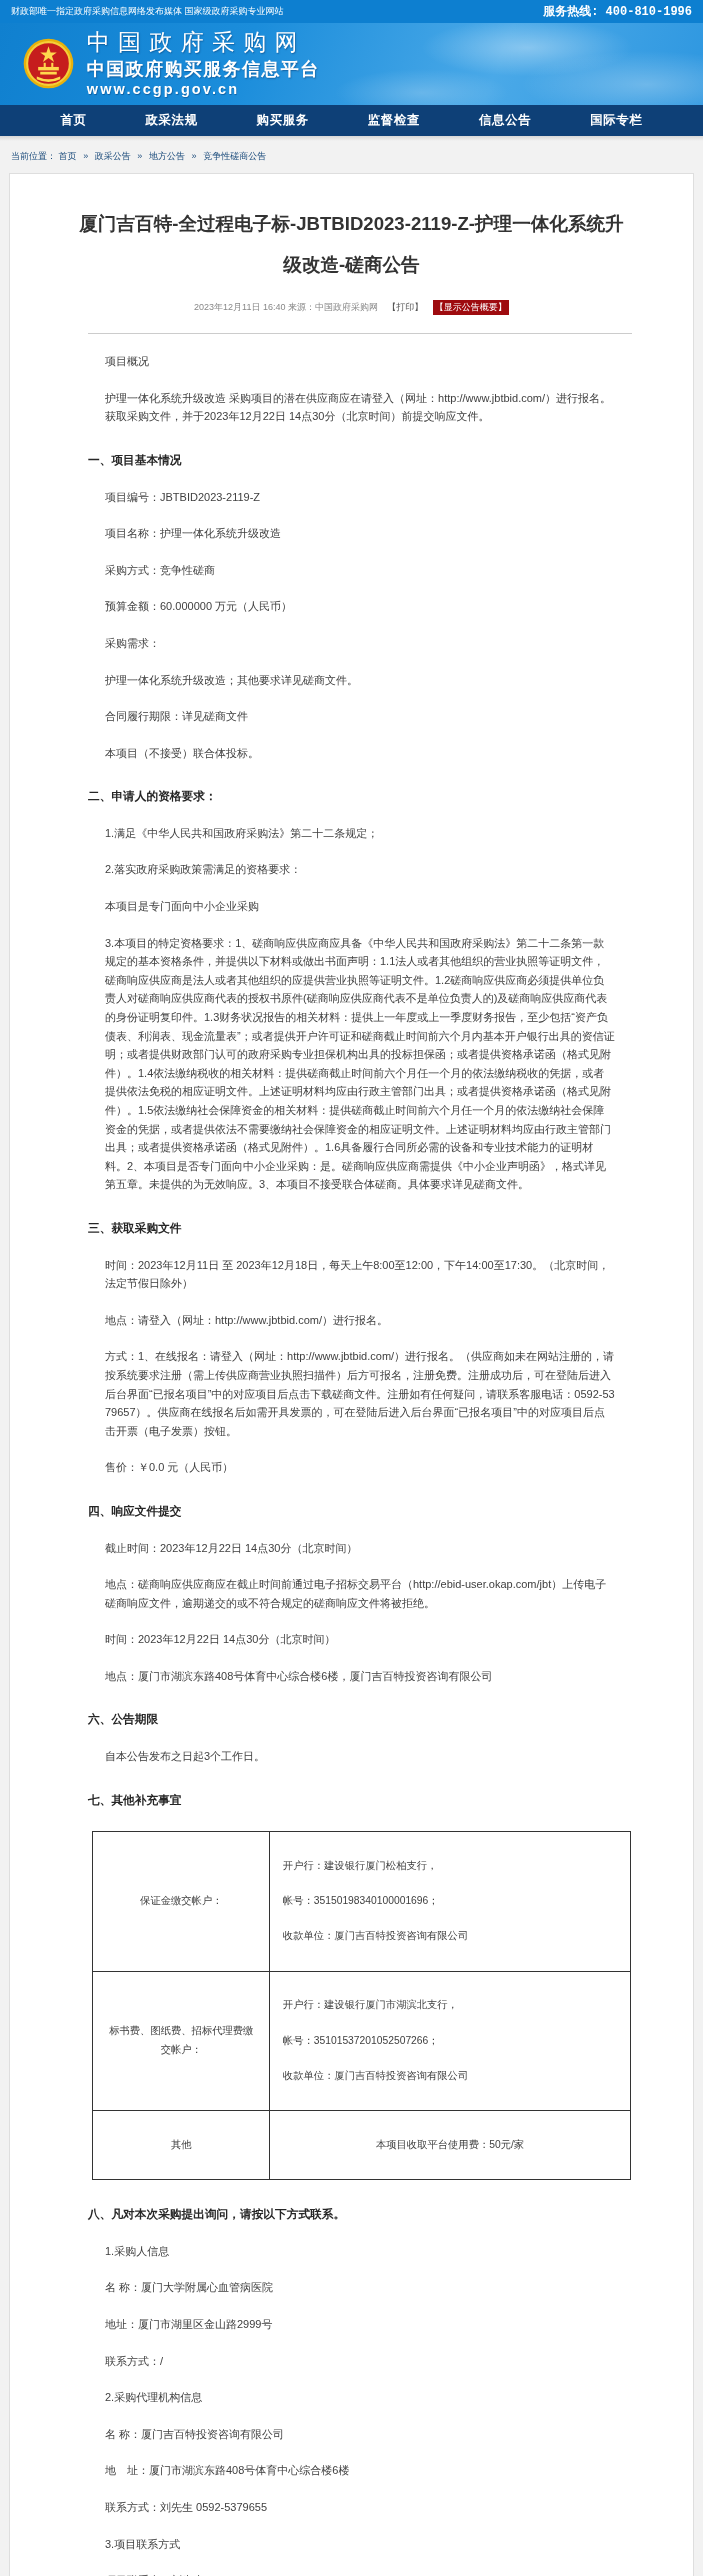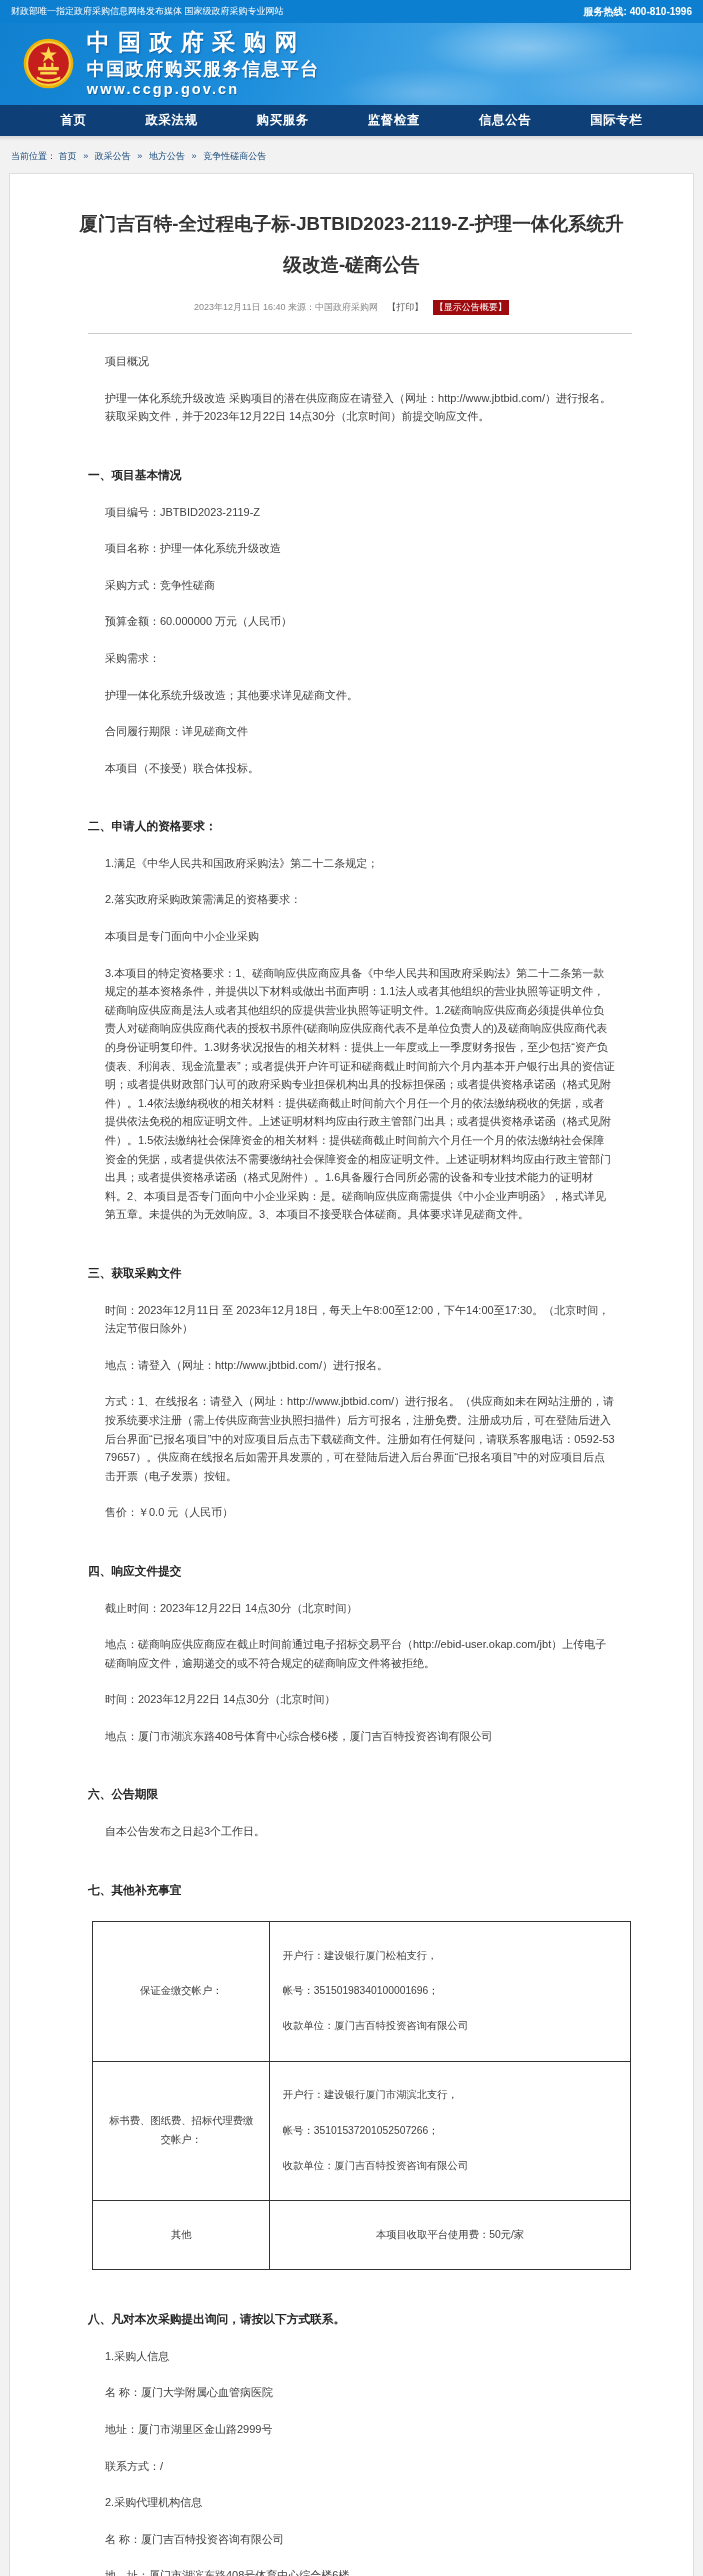--- a/index.html
+++ b/index.html
@@ -8,38 +8,38 @@
     width: 703px; margin: 0 auto;
     font-family: "Liberation Sans", "DejaVu Sans", sans-serif;
     color: #404040;
   }
   
   .topbar {
     background: #0d7fd0; color: #fff; height: 23px;
     display: flex; align-items: center; justify-content: space-between;
     padding: 0 11px; font-size: 9px;
   }
-  .topbar .hotline { font-size: 10px; font-weight: bold; }
+  .topbar .hotline { font-size: 12px; font-weight: bold; font-family: Liberation Mono, monospace; }
   
   .banner {
     position: relative; height: 82px; overflow: hidden;
     background: linear-gradient(110deg, #1080cf 0%, #1b8ddb 35%, #4aa9e8 70%, #2e97e0 100%);
     display: flex; align-items: center;
   }
   .banner::before {
     content: ""; position: absolute; inset: 0;
     background:
       radial-gradient(ellipse 151px 41px at 75% 30%, rgba(255,255,255,.35), transparent 70%),
       radial-gradient(ellipse 179px 48px at 92% 75%, rgba(255,255,255,.28), transparent 70%),
       radial-gradient(ellipse 124px 34px at 60% 85%, rgba(255,255,255,.22), transparent 70%);
   }
   .emblem { position: relative; margin-left: 23.4px; flex: 0 0 auto; }
   .brand { position: relative; margin-left: 12.4px; line-height: 1; }
   .brand .site-name {
-    color: #fff; font-size: 23px; font-weight: bold; letter-spacing: 8.3px;
+    color: #fff; font-size: 23px; font-weight: normal; letter-spacing: 8.3px;
     text-shadow: 0.7px 1.4px 1.4px rgba(0,40,90,.45);
   }
   .brand .site-sub {
     color: #fff; font-size: 18px; font-weight: bold; letter-spacing: 1.4px;
     margin-top: 5.5px; text-shadow: 0.7px 1.4px 1.4px rgba(0,40,90,.45);
   }
   .brand .site-url {
     color: #fff; font-size: 14.5px; font-weight: bold; letter-spacing: 2.1px;
     margin-top: 4.8px; text-align: left; text-shadow: 0.7px 0.7px 0.7px rgba(0,40,90,.4);
   }
@@ -80,21 +80,21 @@
   .art-body { padding: 0 61px 0 78px; }
   .art-body hr.divider {
     border: none; border-top: 0.7px solid #ccc; margin: 18px 0 11px;
   }
   .blk-p {
     font-size: 11px; line-height: 18.6px; color: #404040; margin: 18px 17px;
     word-break: break-all;
   }
   .blk-h {
     font-size: 11.7px; line-height: 18.6px; color: #262626; font-weight: bold;
-    margin: 40px 0 18px;
+    margin: 25px 0 18px;
   }
   
   table.fee {
     border-collapse: collapse; width: 99%; margin: 22px 0 22px 4.1px;
   }
   table.fee td {
     border: 1.4px solid #333; font-size: 10.3px; color: #404040;
     vertical-align: middle; padding: 8.3px 12.4px;
   }
   table.fee td.cell-label { width: 33%; text-align: center; line-height: 18.6px; }

